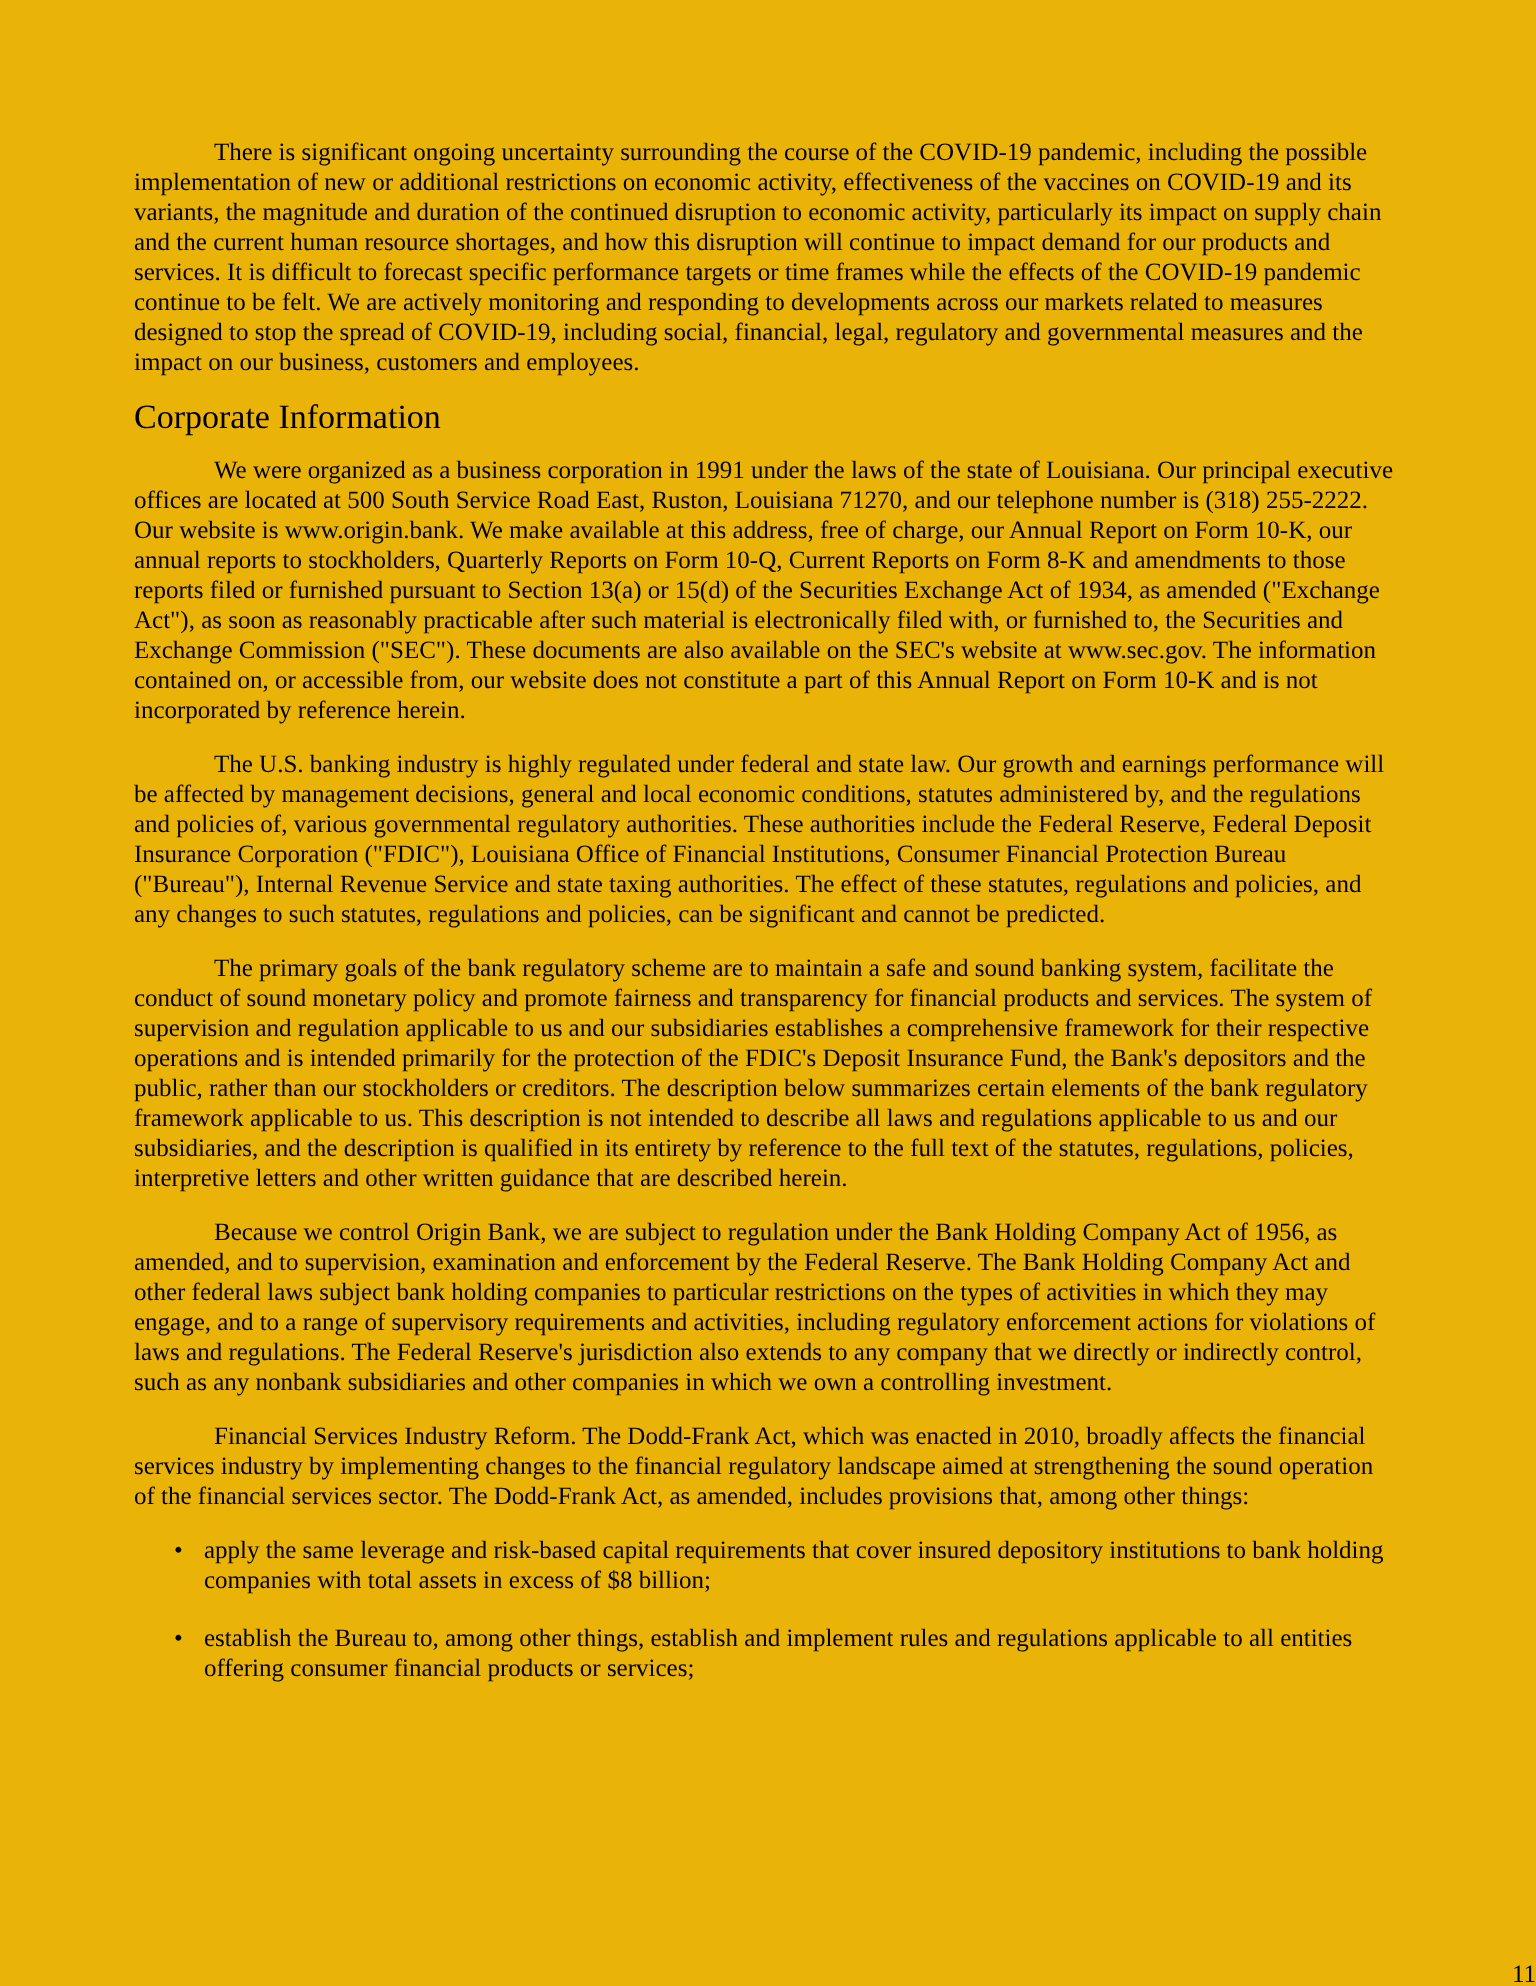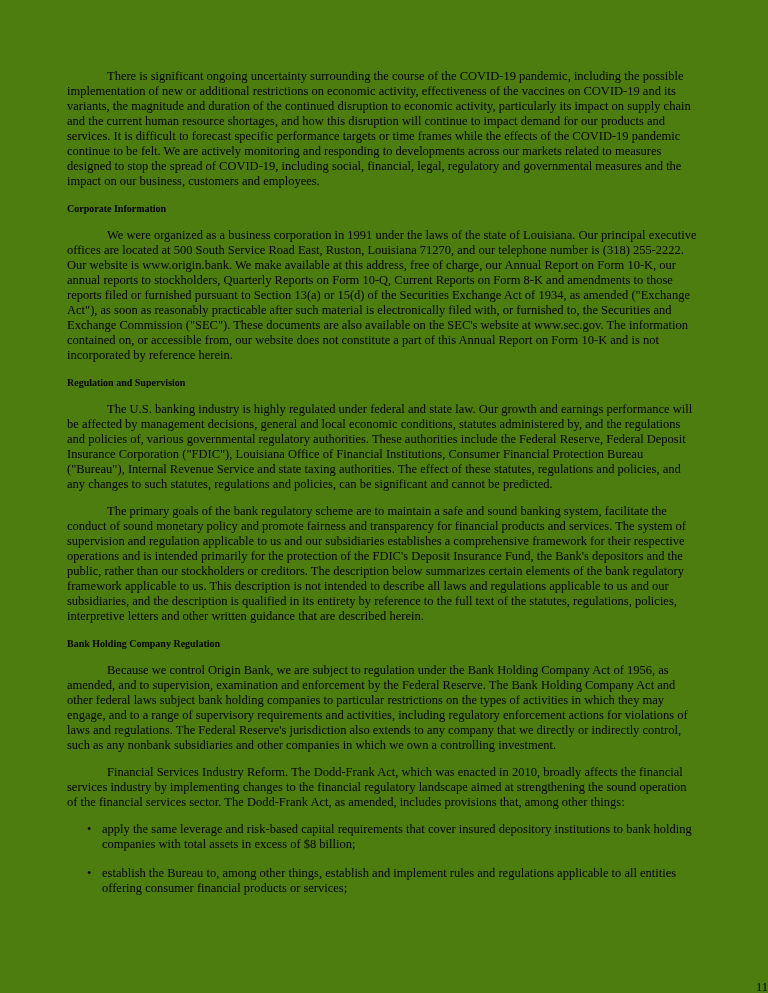--- a/index.html
+++ b/index.html
@@ -1,39 +1,39 @@
 <!DOCTYPE html>
 <html><head>
 <meta charset="utf-8">
 <style>
   html, body { margin: 0; padding: 0; background: #ffffff; }
   .page {
     position: relative;
     width: 768px;
     height: 993px;
     margin: 0 auto;
-    background: #4d7c0f;
+    background: #eab308;
     box-sizing: border-box;
     padding: 69px 68px 0 67px;
     font-family: "Liberation Serif", "DejaVu Serif", serif;
     font-size: 12.5px;
     line-height: 15px;
     color: #000000;
     overflow: hidden;
   }
   .para {
     margin: 0 0 12px 0;
     text-indent: 40px;
     text-align: left;
   }
   .heading {
     margin: 0 0 12px 0;
-    font-size: 10px;
+    font-size: 17px;
     line-height: 15px;
-    font-weight: bold;
+    font-weight: normal;
   }
   .lead-italic { }
   ul.bullet-list {
     list-style: none;
     margin: 8px 0 12px 0;
     padding: 0;
   }
   ul.bullet-list li {
     position: relative;
     padding-left: 35px;
@@ -59,28 +59,26 @@
 <body>
 
 <div class="page">
 
   <p class="para">There is significant ongoing uncertainty surrounding the course of the COVID-19 pandemic, including the possible implementation of new or additional restrictions on economic activity, effectiveness of the vaccines on COVID-19 and its variants, the magnitude and duration of the continued disruption to economic activity, particularly its impact on supply chain and the current human resource shortages, and how this disruption will continue to impact demand for our products and services. It is difficult to forecast specific performance targets or time frames while the effects of the COVID-19 pandemic continue to be felt. We are actively monitoring and responding to developments across our markets related to measures designed to stop the spread of COVID-19, including social, financial, legal, regulatory and governmental measures and the impact on our business, customers and employees.</p>
 
   <p class="heading">Corporate Information</p>
 
   <p class="para">We were organized as a business corporation in 1991 under the laws of the state of Louisiana. Our principal executive offices are located at 500 South Service Road East, Ruston, Louisiana 71270, and our telephone number is (318) 255-2222. Our website is www.origin.bank. We make available at this address, free of charge, our Annual Report on Form 10-K, our annual reports to stockholders, Quarterly Reports on Form 10-Q, Current Reports on Form 8-K and amendments to those reports filed or furnished pursuant to Section 13(a) or 15(d) of the Securities Exchange Act of 1934, as amended ("Exchange Act"), as soon as reasonably practicable after such material is electronically filed with, or furnished to, the Securities and Exchange Commission ("SEC"). These documents are also available on the SEC's website at www.sec.gov. The information contained on, or accessible from, our website does not constitute a part of this Annual Report on Form 10-K and is not incorporated by reference herein.</p>
 
-  <p class="heading">Regulation and Supervision</p>
 
 
   <p class="para">The U.S. banking industry is highly regulated under federal and state law. Our growth and earnings performance will be affected by management decisions, general and local economic conditions, statutes administered by, and the regulations and policies of, various governmental regulatory authorities. These authorities include the Federal Reserve, Federal Deposit Insurance Corporation ("FDIC"), Louisiana Office of Financial Institutions, Consumer Financial Protection Bureau ("Bureau"), Internal Revenue Service and state taxing authorities. The effect of these statutes, regulations and policies, and any changes to such statutes, regulations and policies, can be significant and cannot be predicted.</p>
 
   <p class="para">The primary goals of the bank regulatory scheme are to maintain a safe and sound banking system, facilitate the conduct of sound monetary policy and promote fairness and transparency for financial products and services. The system of supervision and regulation applicable to us and our subsidiaries establishes a comprehensive framework for their respective operations and is intended primarily for the protection of the FDIC's Deposit Insurance Fund, the Bank's depositors and the public, rather than our stockholders or creditors. The description below summarizes certain elements of the bank regulatory framework applicable to us. This description is not intended to describe all laws and regulations applicable to us and our subsidiaries, and the description is qualified in its entirety by reference to the full text of the statutes, regulations, policies, interpretive letters and other written guidance that are described herein.</p>
 
-  <p class="heading">Bank Holding Company Regulation</p>
 
   <p class="para">Because we control Origin Bank, we are subject to regulation under the Bank Holding Company Act of 1956, as amended, and to supervision, examination and enforcement by the Federal Reserve. The Bank Holding Company Act and other federal laws subject bank holding companies to particular restrictions on the types of activities in which they may engage, and to a range of supervisory requirements and activities, including regulatory enforcement actions for violations of laws and regulations. The Federal Reserve's jurisdiction also extends to any company that we directly or indirectly control, such as any nonbank subsidiaries and other companies in which we own a controlling investment.</p>
 
   <p class="para"><span class="lead-italic">Financial Services Industry Reform.</span>
     <span>The Dodd-Frank Act, which was enacted in 2010, broadly affects the financial services industry by implementing changes to the financial regulatory landscape aimed at strengthening the sound operation of the financial services sector. The Dodd-Frank Act, as amended, includes provisions that, among other things:</span></p>
 
   <ul class="bullet-list">
     <li>
       <span class="bullet-glyph">•</span>
       <span>apply the same leverage and risk-based capital requirements that cover insured depository institutions to bank holding companies with total assets in excess of $8 billion;</span>

